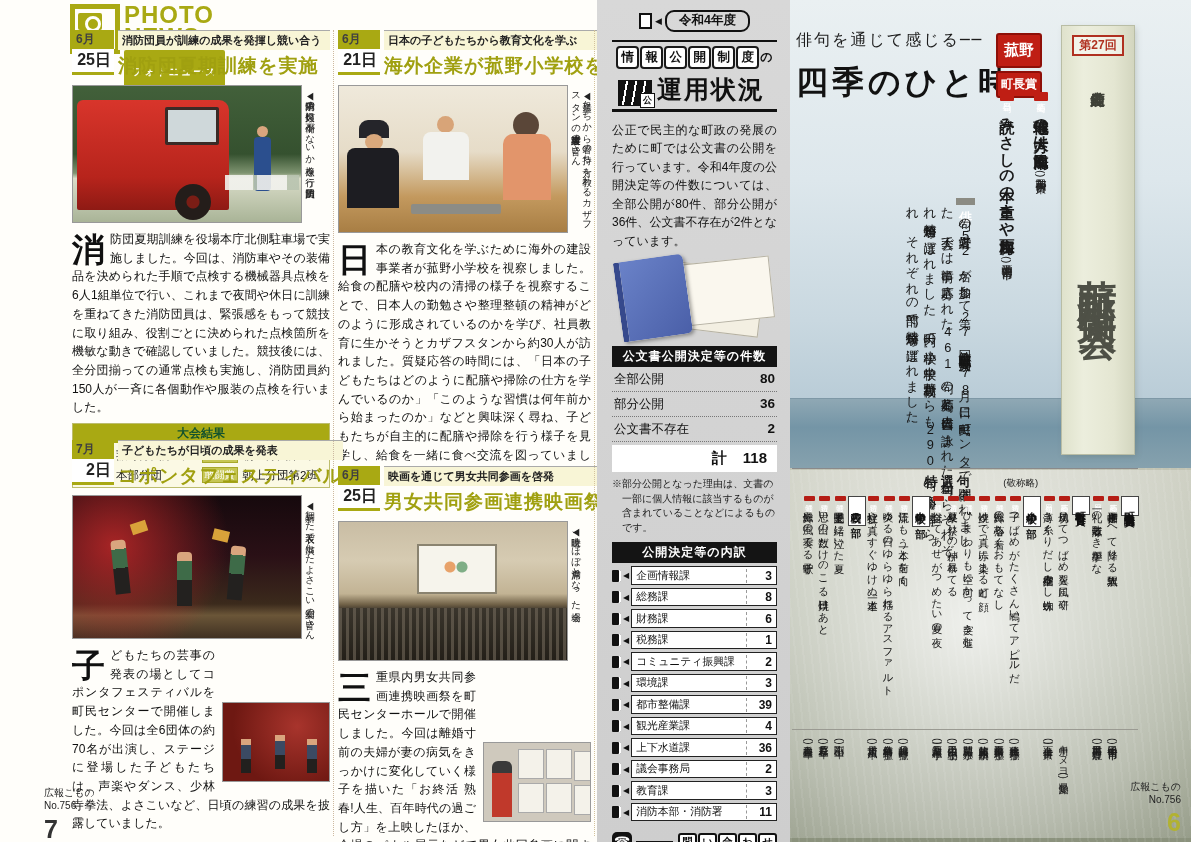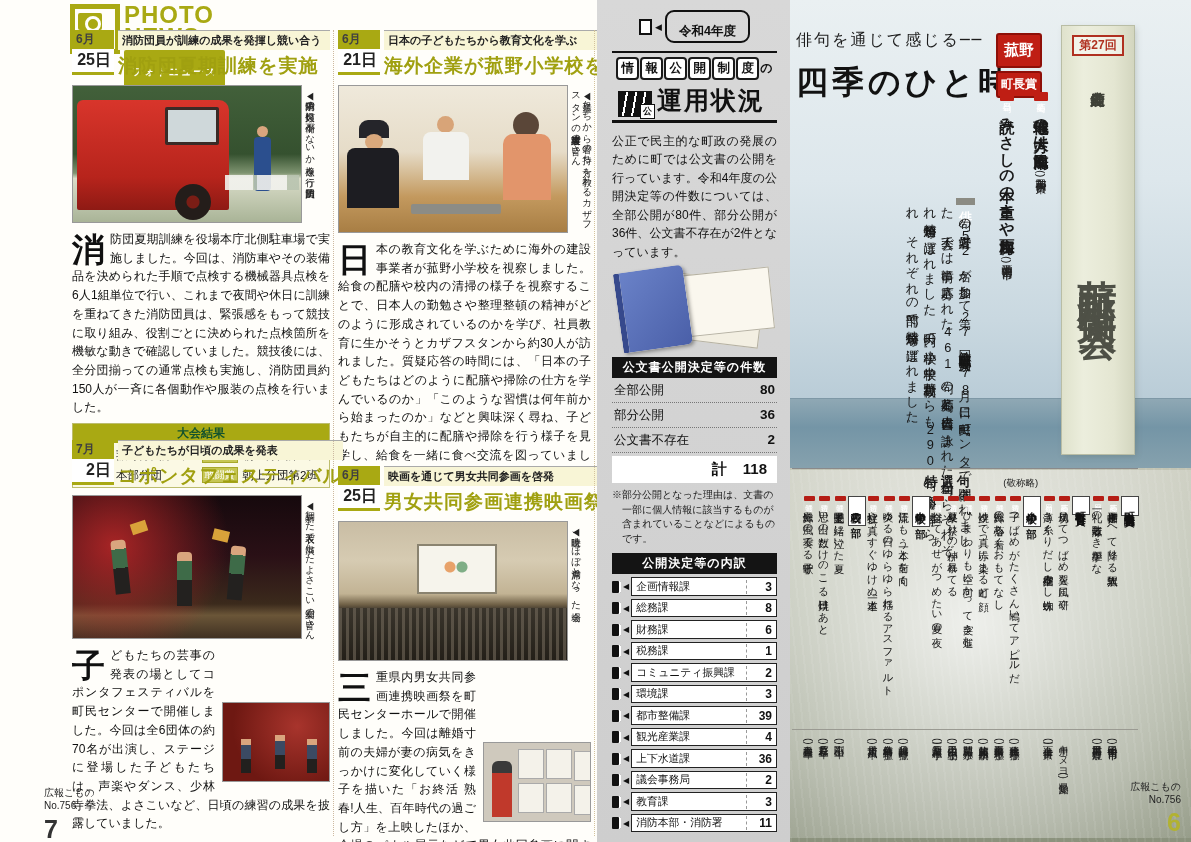--- a/index.html
+++ b/index.html
@@ -88,21 +88,21 @@
   .sep1{left:297px;border-left:1px dotted #cdb9a0;}
   .sep2{left:558px;border-left:1px dotted #d3c39b;}
   .footL{position:absolute;left:8px;top:786px;font-size:10px;line-height:1.3;color:#222;}
   .footL .pg{font-size:25px;font-weight:bold;color:#333;margin-top:1px;}
 
   
   .infocol{position:absolute;left:597px;top:0;width:193px;height:842px;background:linear-gradient(180deg,#d8d8d8,#cecece);padding:8px 13px 0 15px;}
   .year-wrap{display:flex;align-items:center;justify-content:center;gap:3px;margin-top:2px;}
   .page-ico{width:13px;height:16px;border:2px solid #111;background:#fff;}
   .arrL{font-size:9px;color:#111;}
-  .year-box{border:2px solid #111;border-radius:9px;padding:11px 12px 1px;font-size:12.5px;font-weight:bold;}
+  .year-box{border:2px solid #111;border-radius:9px;padding:0 12px 1px;font-size:12.5px;font-weight:bold;}
   .jouhou{margin-top:8px;text-align:center;border-top:2px solid #111;padding-top:4px;}
   .cbox{display:inline-flex;align-items:center;justify-content:center;width:19px;height:19px;border:2px solid #1a1a1a;border-radius:4px;background:#fff;font-weight:bold;font-size:12.5px;margin-right:1px;}
   .no-suffix{font-size:12px;font-weight:bold;}
   .unyou{display:flex;align-items:flex-end;gap:5px;border-bottom:3px solid #111;padding:2px 0 3px 6px;margin-top:2px;}
   .bookstack{width:34px;height:26px;background:repeating-linear-gradient(100deg,#111 0 7px,#fff 7px 9px);border:1px solid #111;position:relative;}
   .bookstack .ko{position:absolute;right:-4px;bottom:-3px;width:13px;height:13px;background:#fff;border:1px solid #111;font-size:9px;line-height:12px;text-align:center;font-weight:bold;}
   .unyou-text{font-size:25px;font-weight:bold;letter-spacing:2px;}
   .intro{margin-top:9px;font-size:12px;line-height:1.54;text-align:justify;}
   .books-art{position:relative;height:86px;margin:6px 0 4px;}
   .paper{position:absolute;background:#f3efe2;border:1px solid #b5b1a3;}

